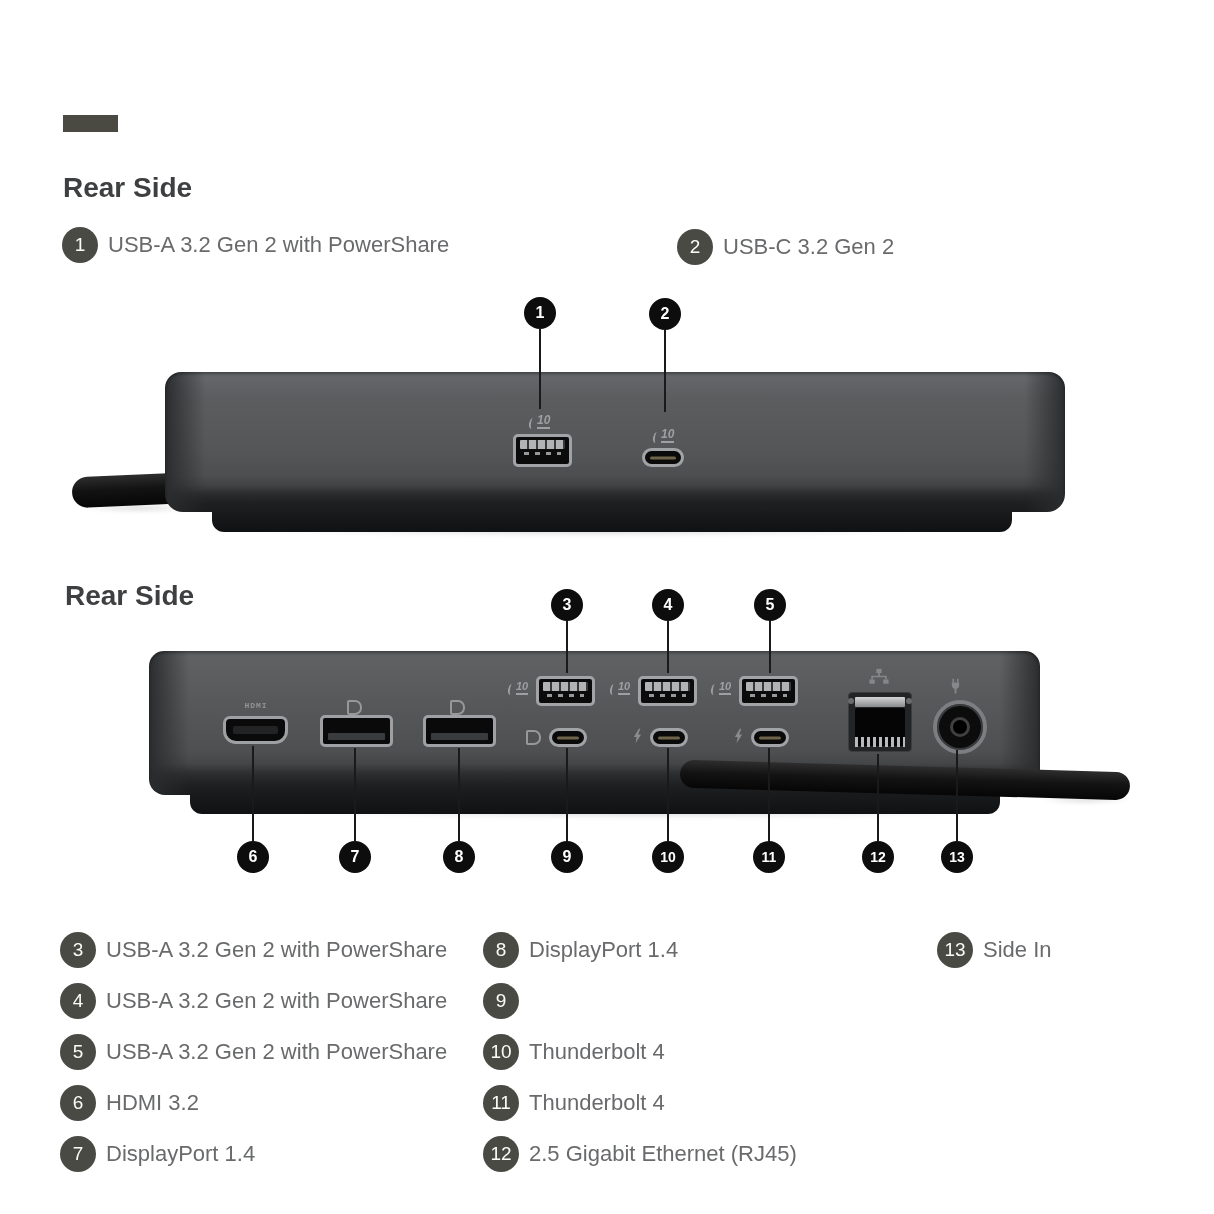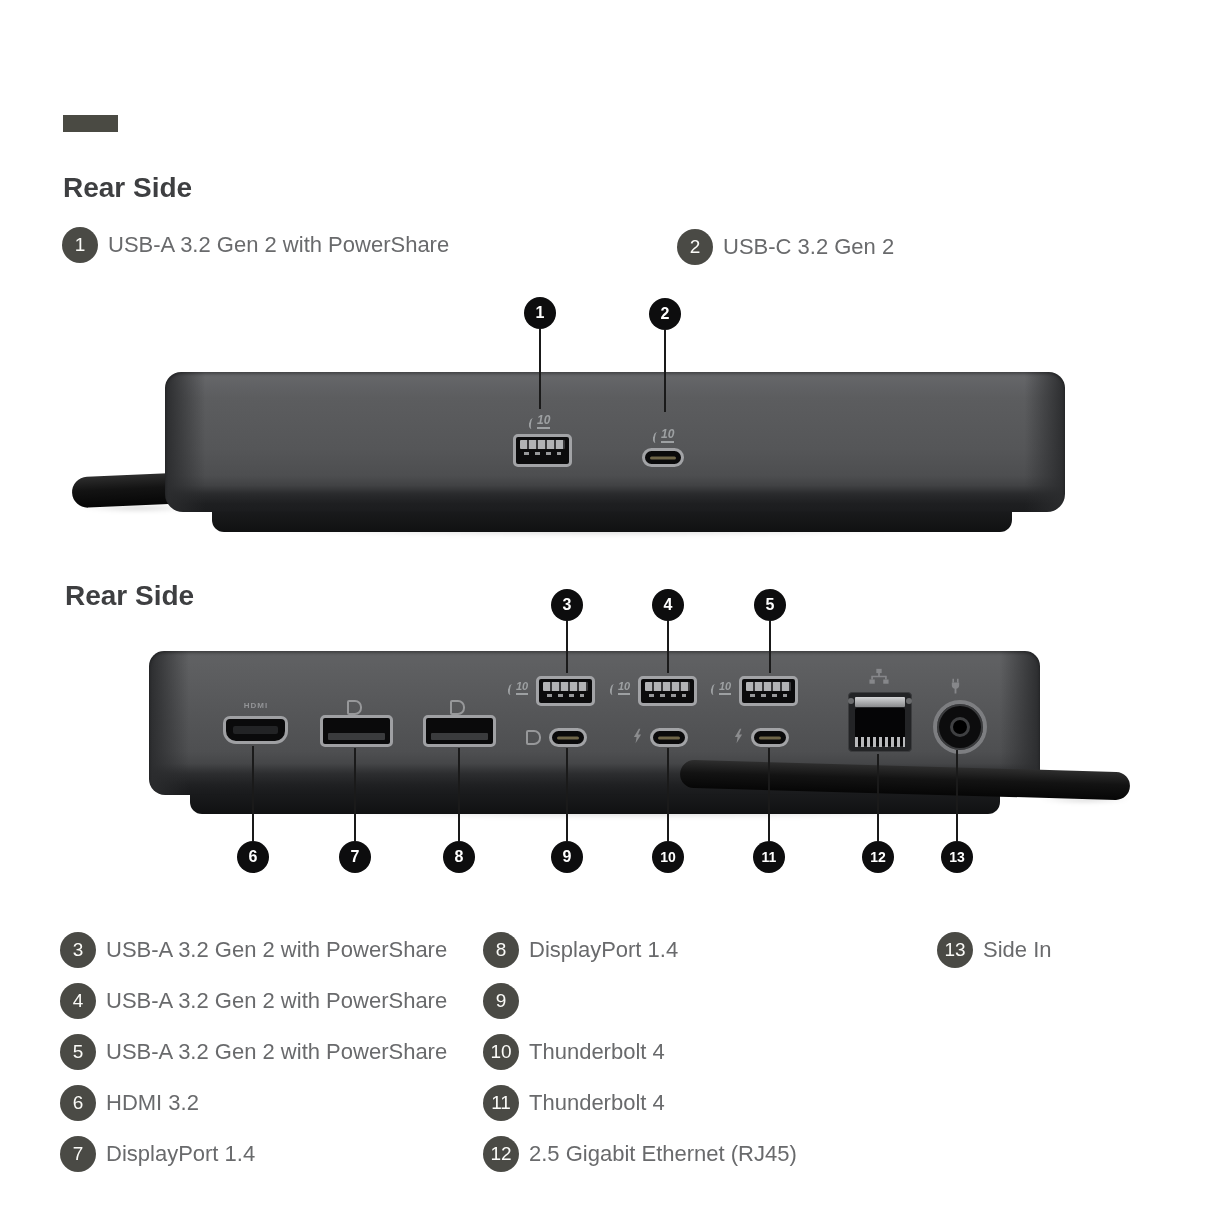--- a/index.html
+++ b/index.html
@@ -52,21 +52,21 @@
   .pa .pins{position:absolute;left:8px;right:8px;top:15px;height:3px;
       background:repeating-linear-gradient(90deg,#97989a 0 5px,rgba(0,0,0,0) 5px 11px);}
   .pc{position:absolute;background:#0a0a0b;border:3px solid #a2a3a6;border-radius:11px;z-index:5;}
   .pc::after{content:"";position:absolute;left:5px;right:5px;top:50%;height:3px;transform:translateY(-50%);
       background:#6e6548;border-radius:2px;}
   .hdmi-port{position:absolute;background:#0a0a0b;border:3px solid #9fa0a3;border-radius:7px 7px 13px 13px;z-index:5;}
   .hdmi-port::after{content:"";position:absolute;left:12%;right:12%;top:32%;height:36%;background:#222325;border-radius:2px;}
   .dp-port{position:absolute;background:#0a0a0b;border:3px solid #9fa0a3;border-radius:5px;z-index:5;}
   .dp-port::after{content:"";position:absolute;left:7%;right:7%;bottom:16%;height:26%;background:#3a3b3d;border-radius:1px;}
   .hdmi-label{position:absolute;width:60px;text-align:center;font-size:8px;font-weight:700;
-      letter-spacing:1px;color:#929396;z-index:5;}
+      letter-spacing:1px;color:#929396;z-index:5;font-family:Liberation Mono, monospace;}
   .rj45{position:absolute;background:#232426;border-radius:4px;border:1px solid #3c3d3f;z-index:5;}
   .rj45 .clip{position:absolute;left:6px;right:6px;top:4px;height:10px;
       background:linear-gradient(180deg,#d4d5d7,#898a8c);border-radius:1px;}
   .rj45 .cavity{position:absolute;left:6px;right:6px;top:15px;bottom:5px;background:#050506;border-radius:2px;}
   .rj45 .teeth{position:absolute;left:6px;right:6px;bottom:4px;height:10px;
       background:repeating-linear-gradient(90deg,#b9babc 0 3px,rgba(0,0,0,0) 3px 6px);}
   .rj45 .screw{position:absolute;top:5px;width:6px;height:6px;border-radius:50%;background:#6a6b6d;}
   .rj45 .s1{left:-1px;} .rj45 .s2{right:-1px;}
   .pwr{position:absolute;width:46px;height:46px;border-radius:50%;z-index:5;background:#0c0c0d;
       border:4px solid #7d7e81;box-shadow:0 0 0 2px #3a3b3d inset;}

